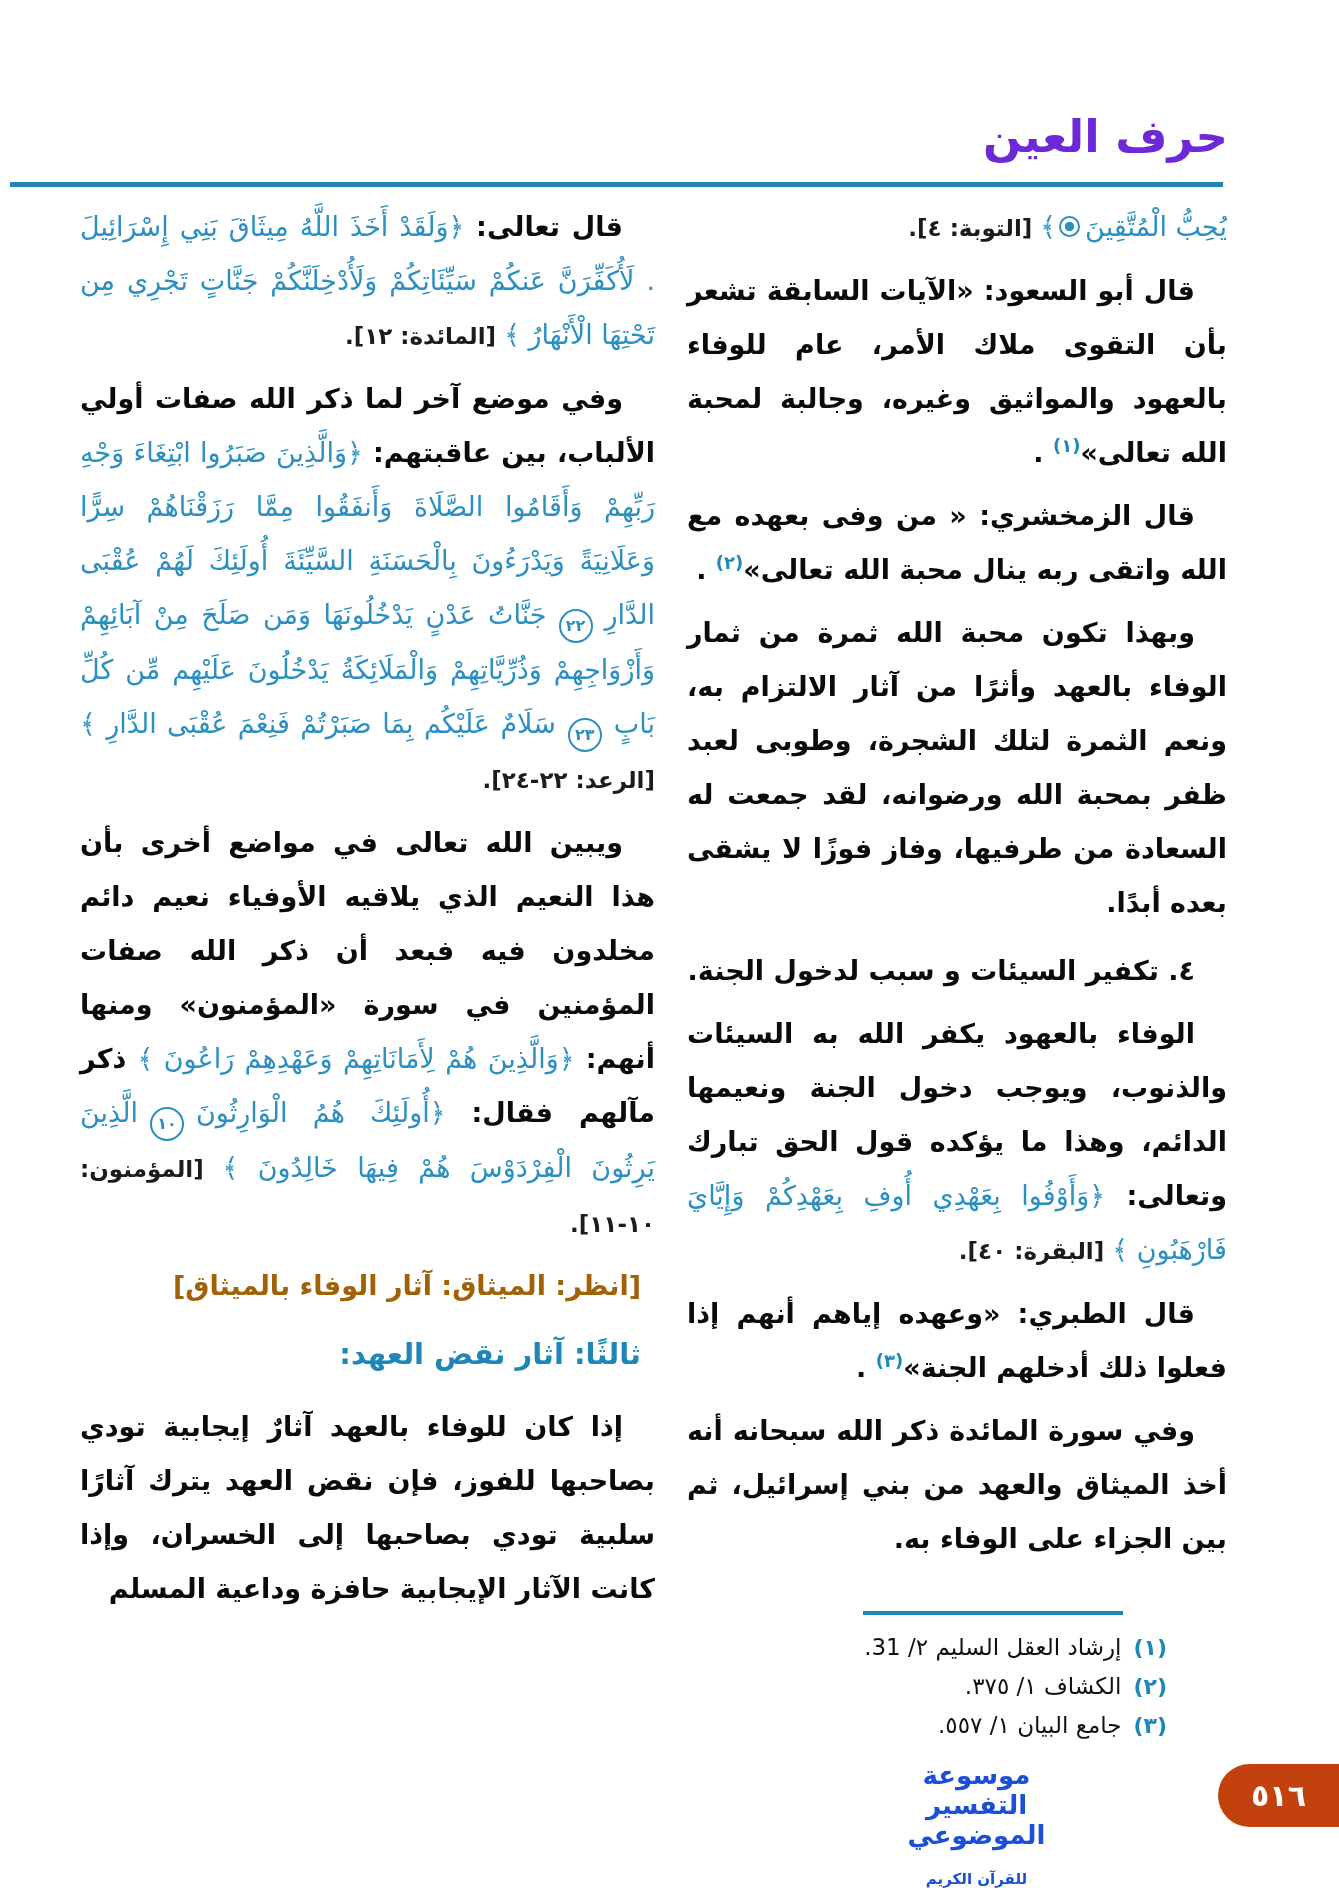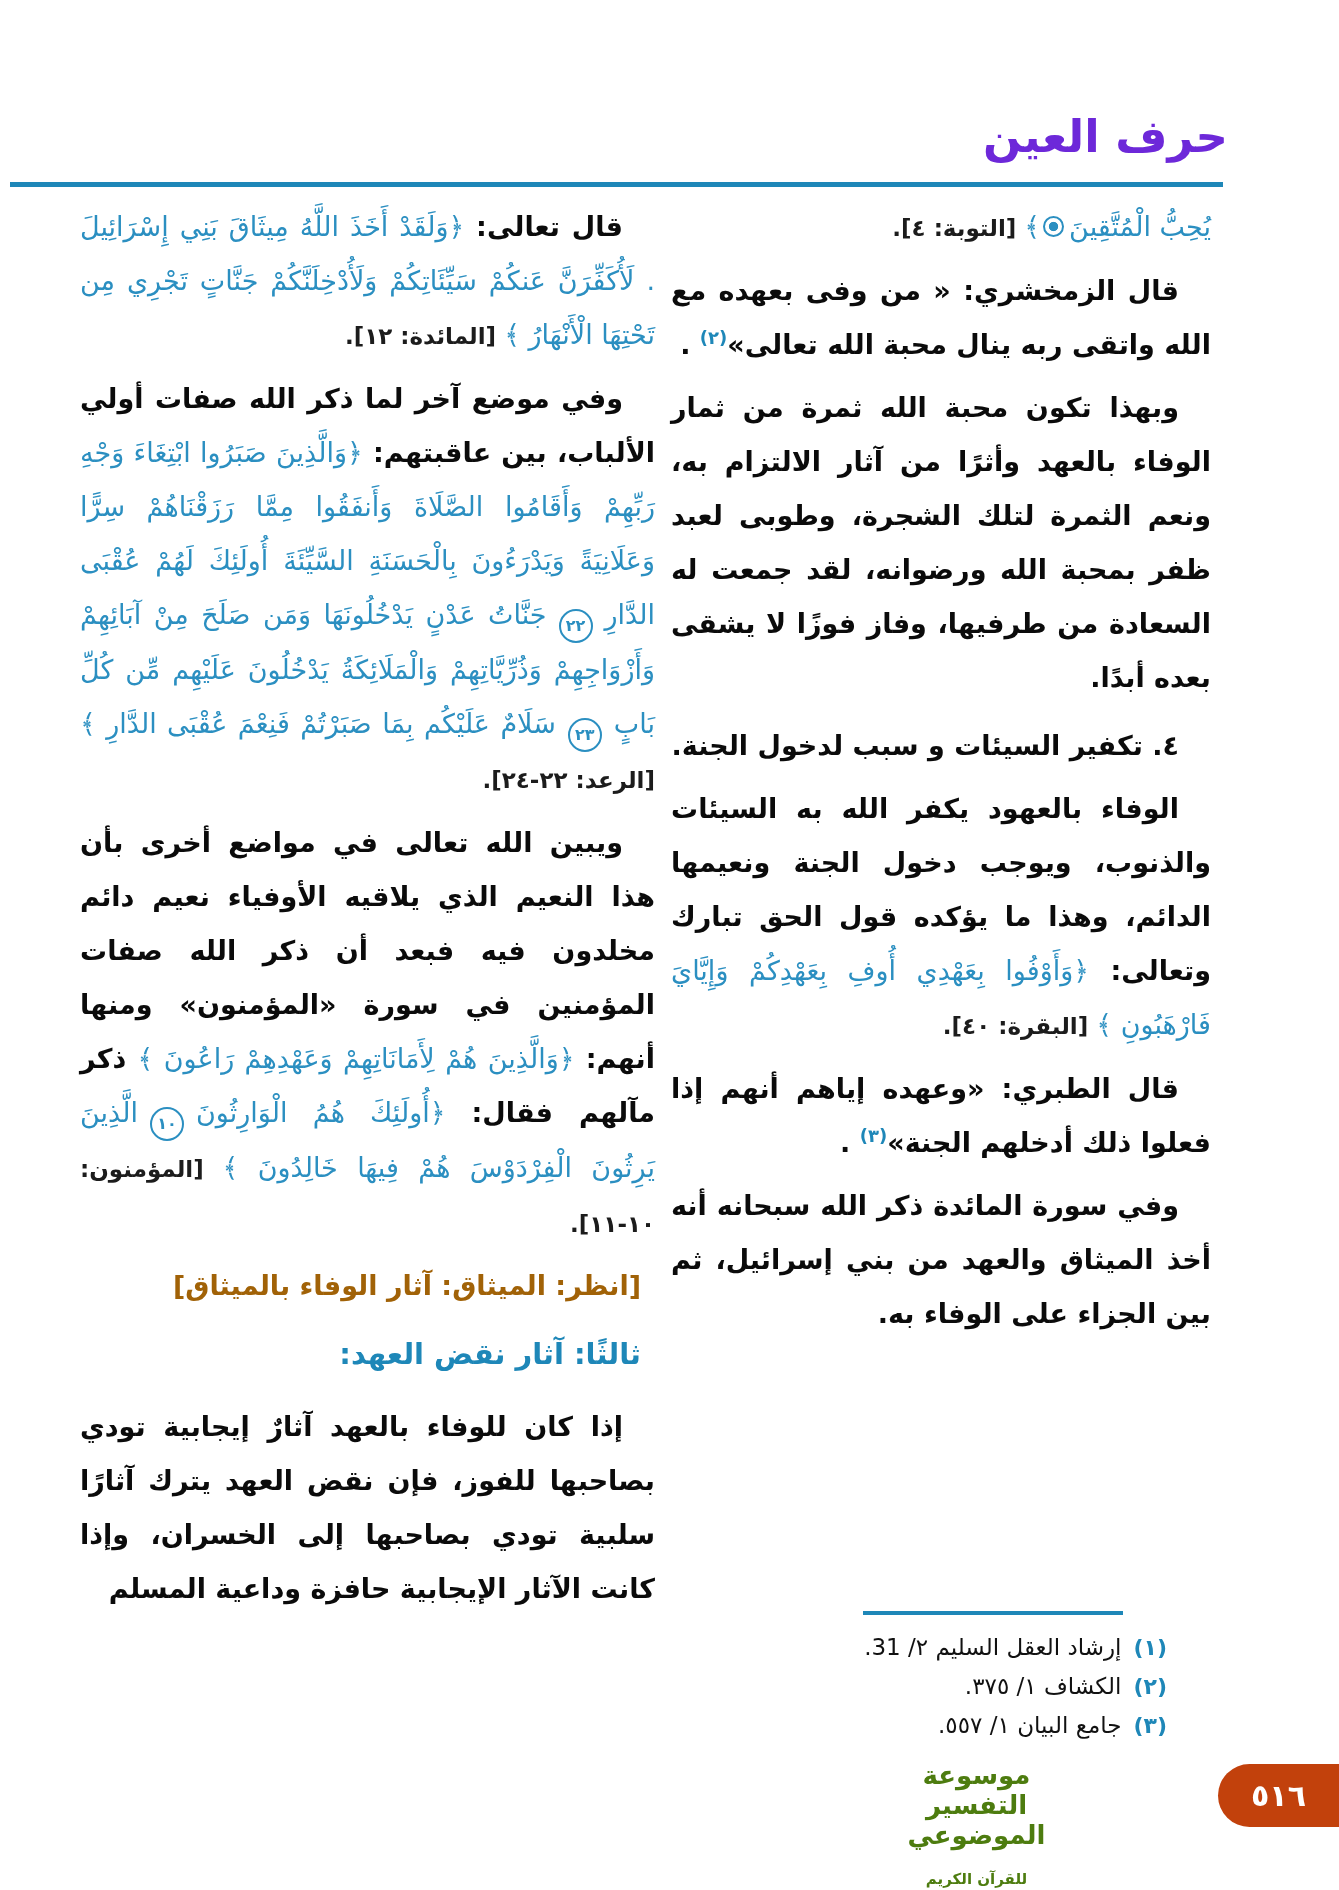--- a/index.html
+++ b/index.html
@@ -14,21 +14,21 @@
     position:absolute;top:110px;right:111px;
     font-size:45px;font-weight:bold;color:#6d28d9;
     letter-spacing:-1px;white-space:nowrap;
   }
   .header-rule{
     position:absolute;top:182px;left:10px;width:1213px;height:5px;
     background:#1e87b8;
   }
   
   .col{position:absolute;top:200px;text-align:justify;color:#0b0b0b;}
-  #col-right{right:128px;width:540px;}
+  #col-right{right:112px;width:540px;}
   #col-left{right:684px;width:575px;}
   p.body{
     margin:0 0 9px 0;
     font-size:27px;font-weight:bold;line-height:54px;
     text-indent:32px;
   }
   p.noindent{text-indent:0;}
   .quran{color:#2b8fc1;font-weight:normal;}
   .vref{font-size:23px;font-weight:600;color:#1c1c1c;}
   .fnmark{color:#1e87b8;font-size:18px;font-weight:bold;vertical-align:10px;line-height:0;}
@@ -67,37 +67,38 @@
   .fn-text{font-weight:normal;}
   
   .page-badge{
     position:absolute;top:1764px;right:0;width:121px;height:63px;
     background:#c2410c;border-radius:34px 0 0 34px;
     display:flex;align-items:center;justify-content:center;
     color:#ffffff;font-size:30px;font-weight:bold;letter-spacing:5px;
   }
   .logo{
     position:absolute;top:1760px;right:255px;width:215px;
-    text-align:center;color:#4d7c0f;
+    text-align:center;color:#1d4ed8;
   }
   .logo-line1{font-size:26px;font-weight:bold;line-height:30px;}
   .logo-line2{font-size:15px;font-weight:bold;line-height:20px;margin-top:19px;}
 </style>
 </head>
 <body>
 
 <div id="page">
 
   <div class="header-title">حرف العين</div>
   <div class="header-rule"></div>
 
   <div id="col-right" class="col">
 
     <p class="body noindent"><span class="quran">يُحِبُّ الْمُتَّقِينَ</span><span class="rosette"></span><span class="quran">﴾</span><span class="vref"> [التوبة: ٤].</span></p>
 
+    <p class="body"><span>قال أبو السعود: «الآيات السابقة تشعر بأن التقوى ملاك الأمر، عام للوفاء بالعهود والمواثيق وغيره، وجالبة لمحبة الله تعالى»</span><sup class="fnmark">(١)</sup><span> .</span></p>
 
     <p class="body"><span>قال الزمخشري: « من وفى بعهده مع الله واتقى ربه ينال محبة الله تعالى»</span><sup class="fnmark">(٢)</sup><span> .</span></p>
 
     <p class="body"><span>وبهذا تكون محبة الله ثمرة من ثمار الوفاء بالعهد وأثرًا من آثار الالتزام به، ونعم الثمرة لتلك الشجرة، وطوبى لعبد ظفر بمحبة الله ورضوانه، لقد جمعت له السعادة من طرفيها، وفاز فوزًا لا يشقى بعده أبدًا.</span></p>
 
     <p class="body subhead">٤. تكفير السيئات و سبب لدخول الجنة.</p>
 
     <p class="body"><span>الوفاء بالعهود يكفر الله به السيئات والذنوب، ويوجب دخول الجنة ونعيمها الدائم، وهذا ما يؤكده قول الحق تبارك وتعالى: </span><span class="quran">﴿وَأَوْفُوا بِعَهْدِي أُوفِ بِعَهْدِكُمْ وَإِيَّايَ فَارْهَبُونِ ﴾</span><span class="vref"> [البقرة: ٤٠].</span></p>
 
     <p class="body"><span>قال الطبري: «وعهده إياهم أنهم إذا فعلوا ذلك أدخلهم الجنة»</span><sup class="fnmark">(٣)</sup><span> .</span></p>

